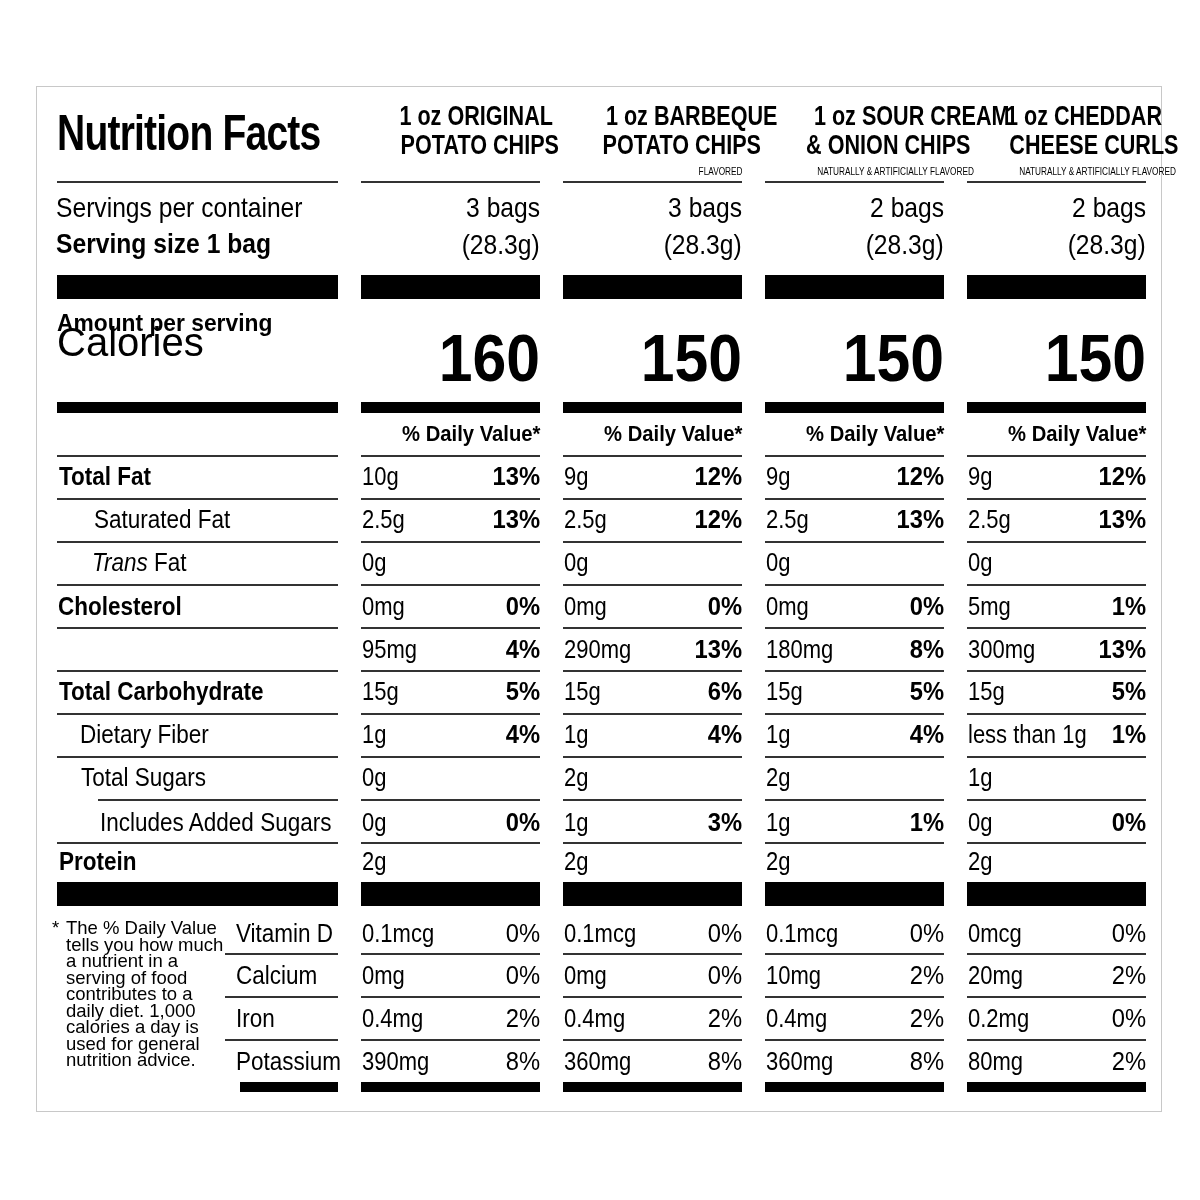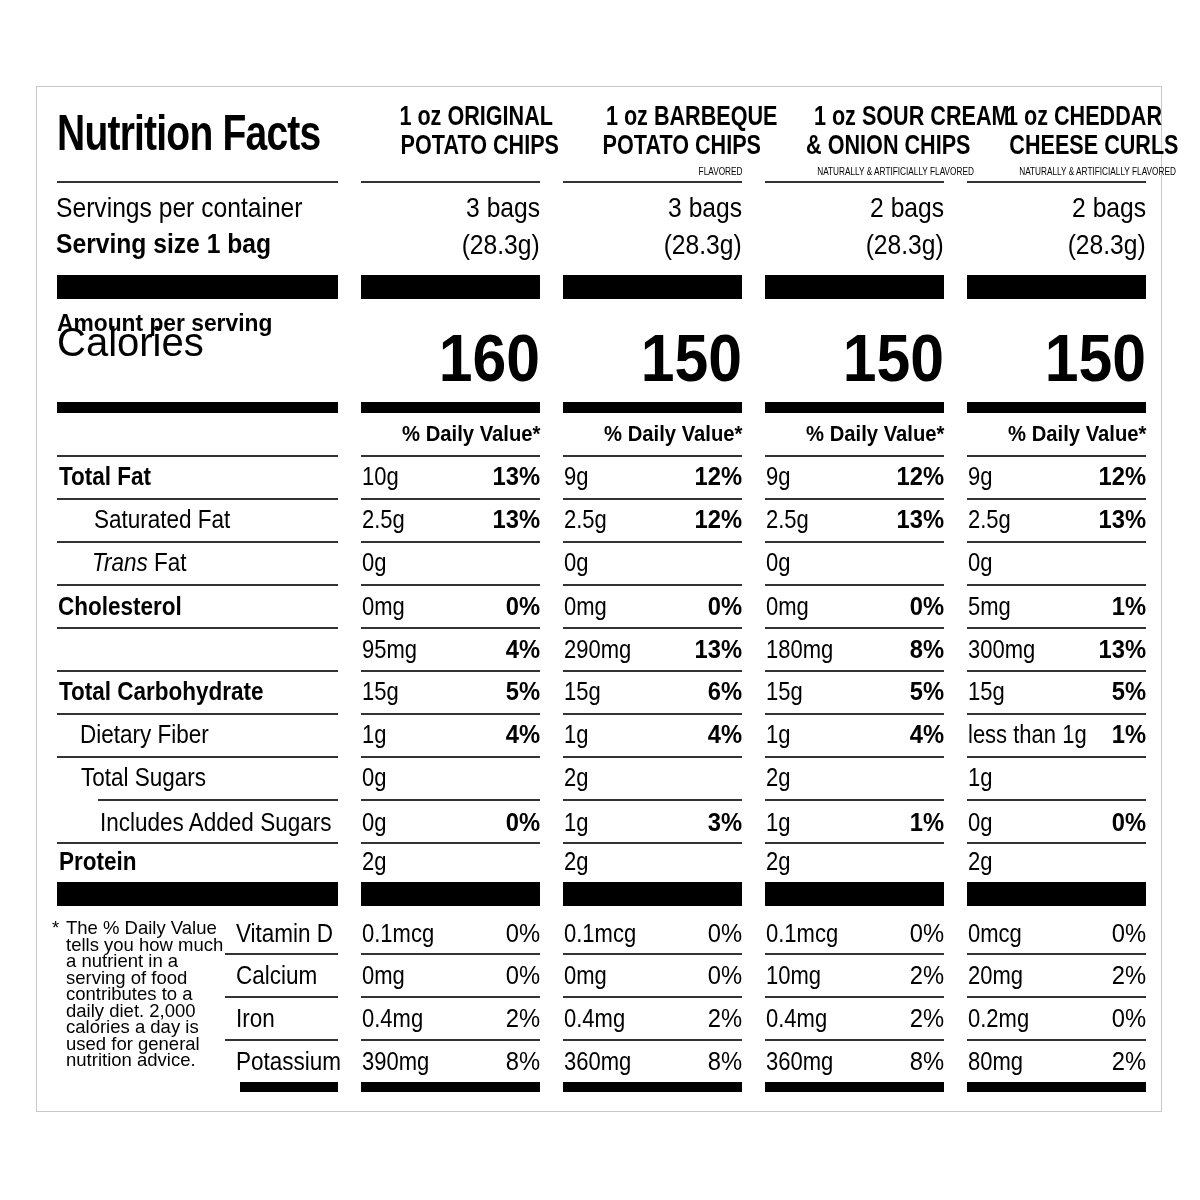--- a/index.html
+++ b/index.html
@@ -67,21 +67,21 @@
 <div class="hr" style="left:57px;top:756px;width:281px;"></div>
 <div class="nlabel" style="left:81px;top:762px;">Total Sugars</div>
 <div class="hr" style="left:98px;top:799px;width:240px;"></div>
 <div class="nlabel" style="left:100px;top:807px;">Includes Added Sugars</div>
 <div class="hr" style="left:57px;top:842px;width:281px;"></div>
 <div class="nlabel b" style="left:59px;top:846px;">Protein</div>
 <div class="bar" style="left:57px;top:882px;width:281px;height:24px;"></div>
 
 <div class="foot">
   <span class="star">*</span>
-  <div class="txt">The % Daily Value tells you how much a nutrient in a serving of food contributes to a daily diet. 2,000 calories a day is used for general nutrition advice.</div>
+  <div class="txt">The % Daily Value tells you how much a nutrient in a serving of food contributes to a daily diet. 1,000 calories a day is used for general nutrition advice.</div>
 </div>
 
 <div class="nlabel" style="left:236px;top:918px;">Vitamin D</div>
 <div class="hr" style="left:225px;top:953px;width:113px;"></div>
 <div class="nlabel" style="left:236px;top:960px;">Calcium</div>
 <div class="hr" style="left:225px;top:996px;width:113px;"></div>
 <div class="nlabel" style="left:236px;top:1003px;">Iron</div>
 <div class="hr" style="left:225px;top:1039px;width:113px;"></div>
 <div class="nlabel" style="left:236px;top:1046px;">Potassium</div>
 <div class="bar" style="left:240px;top:1082px;width:98px;height:10px;"></div>

